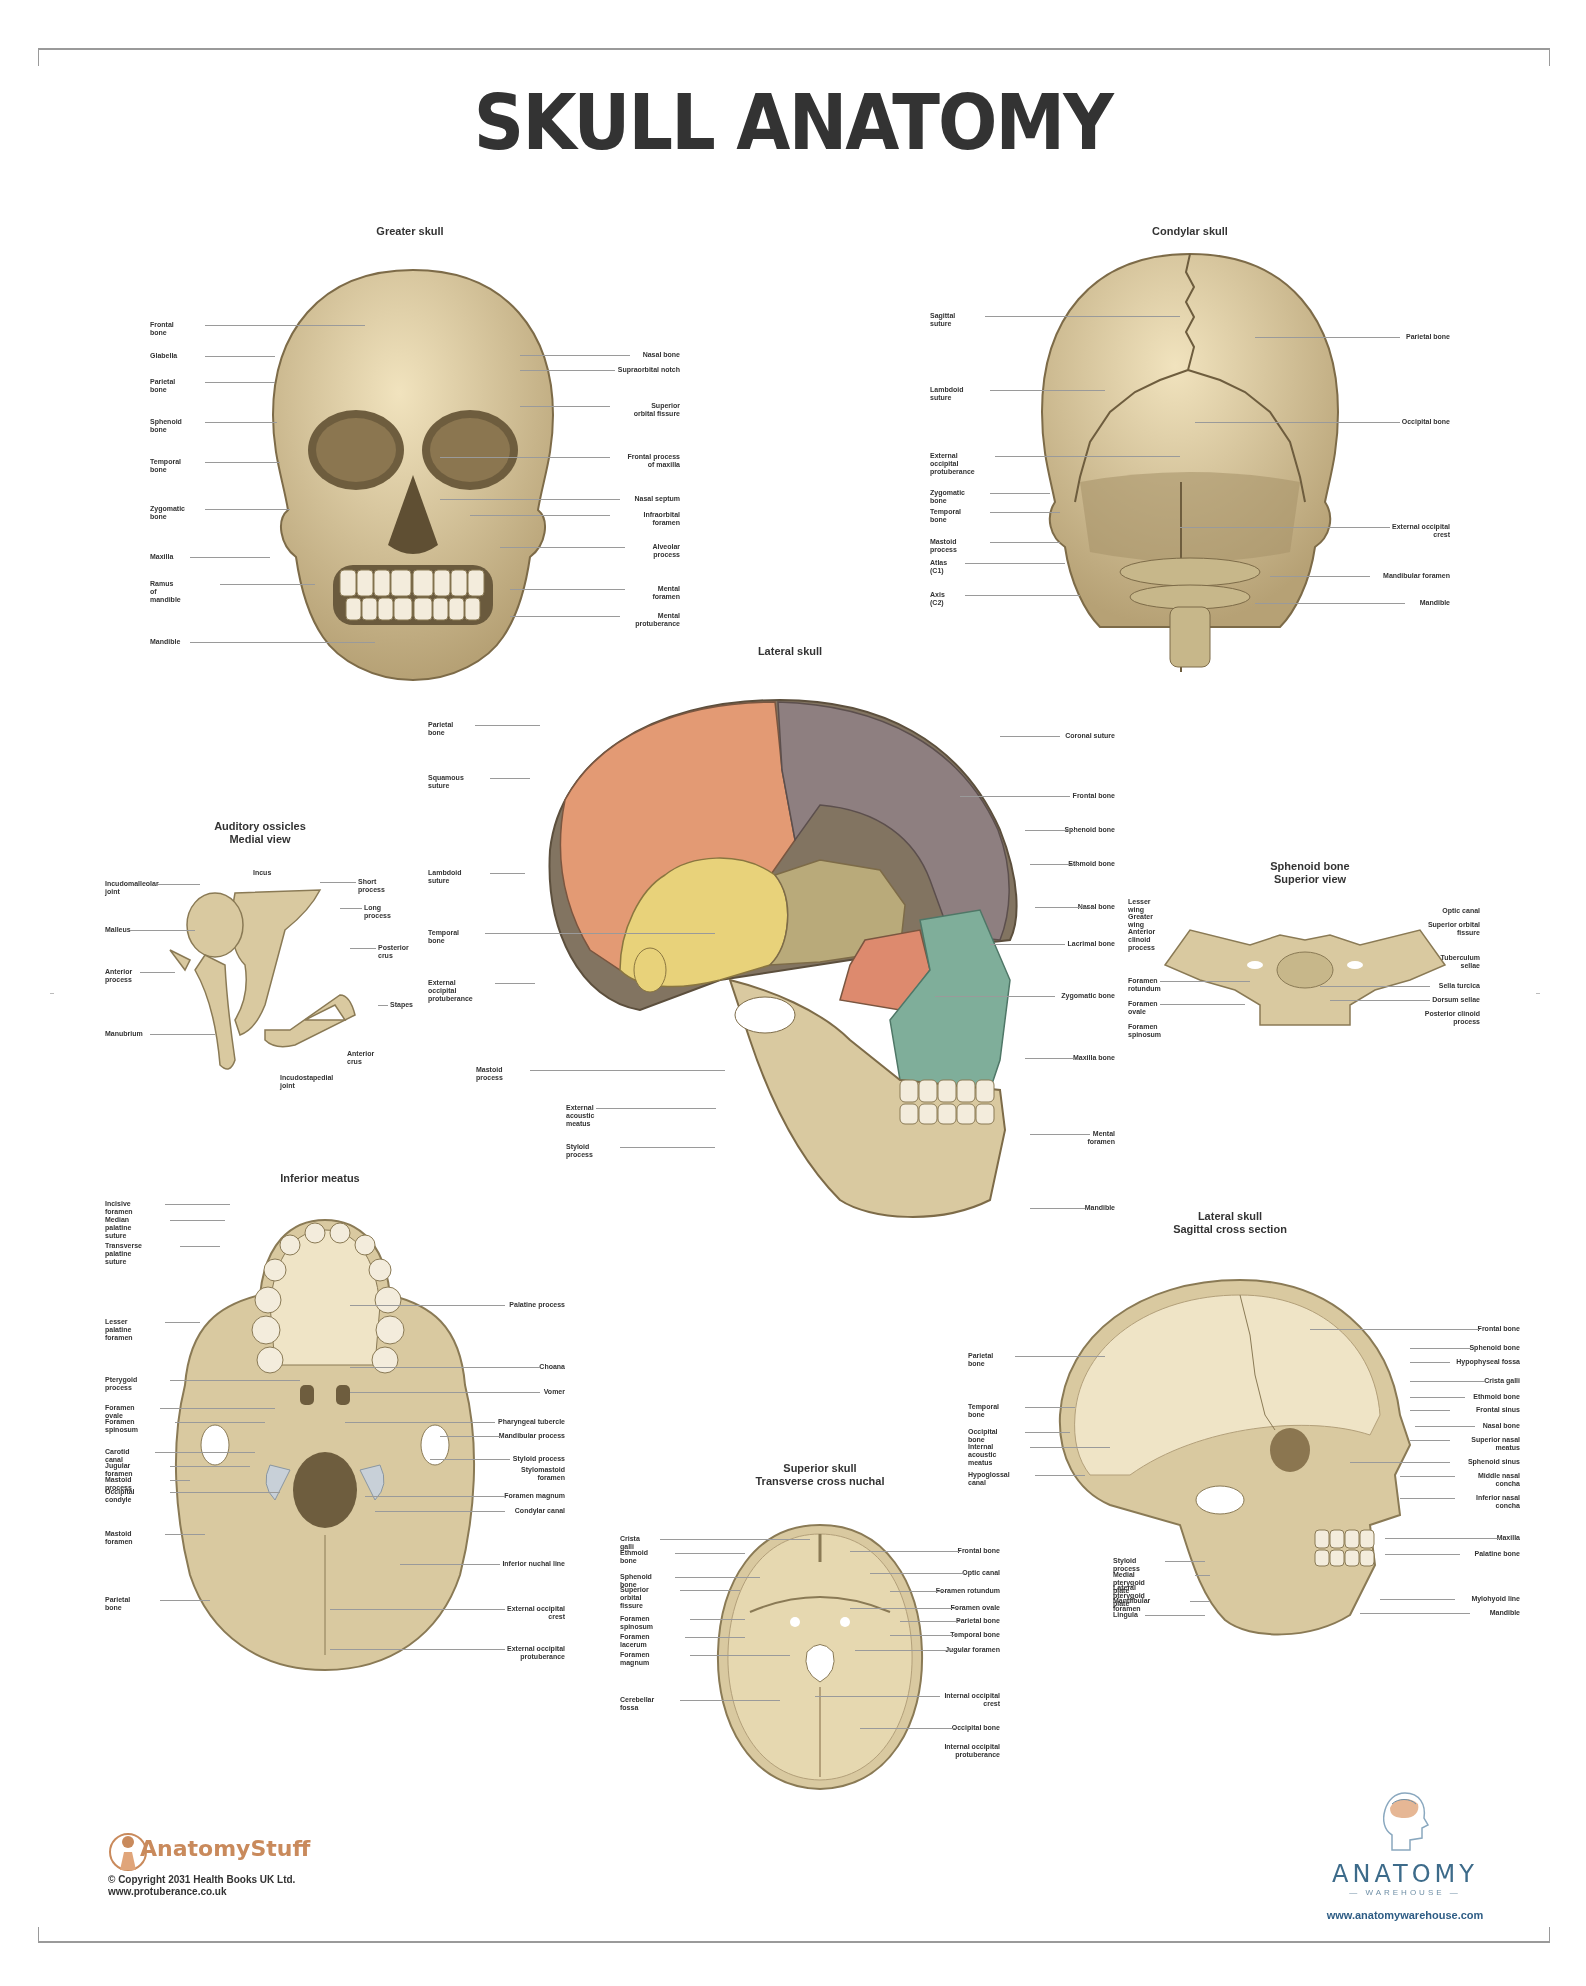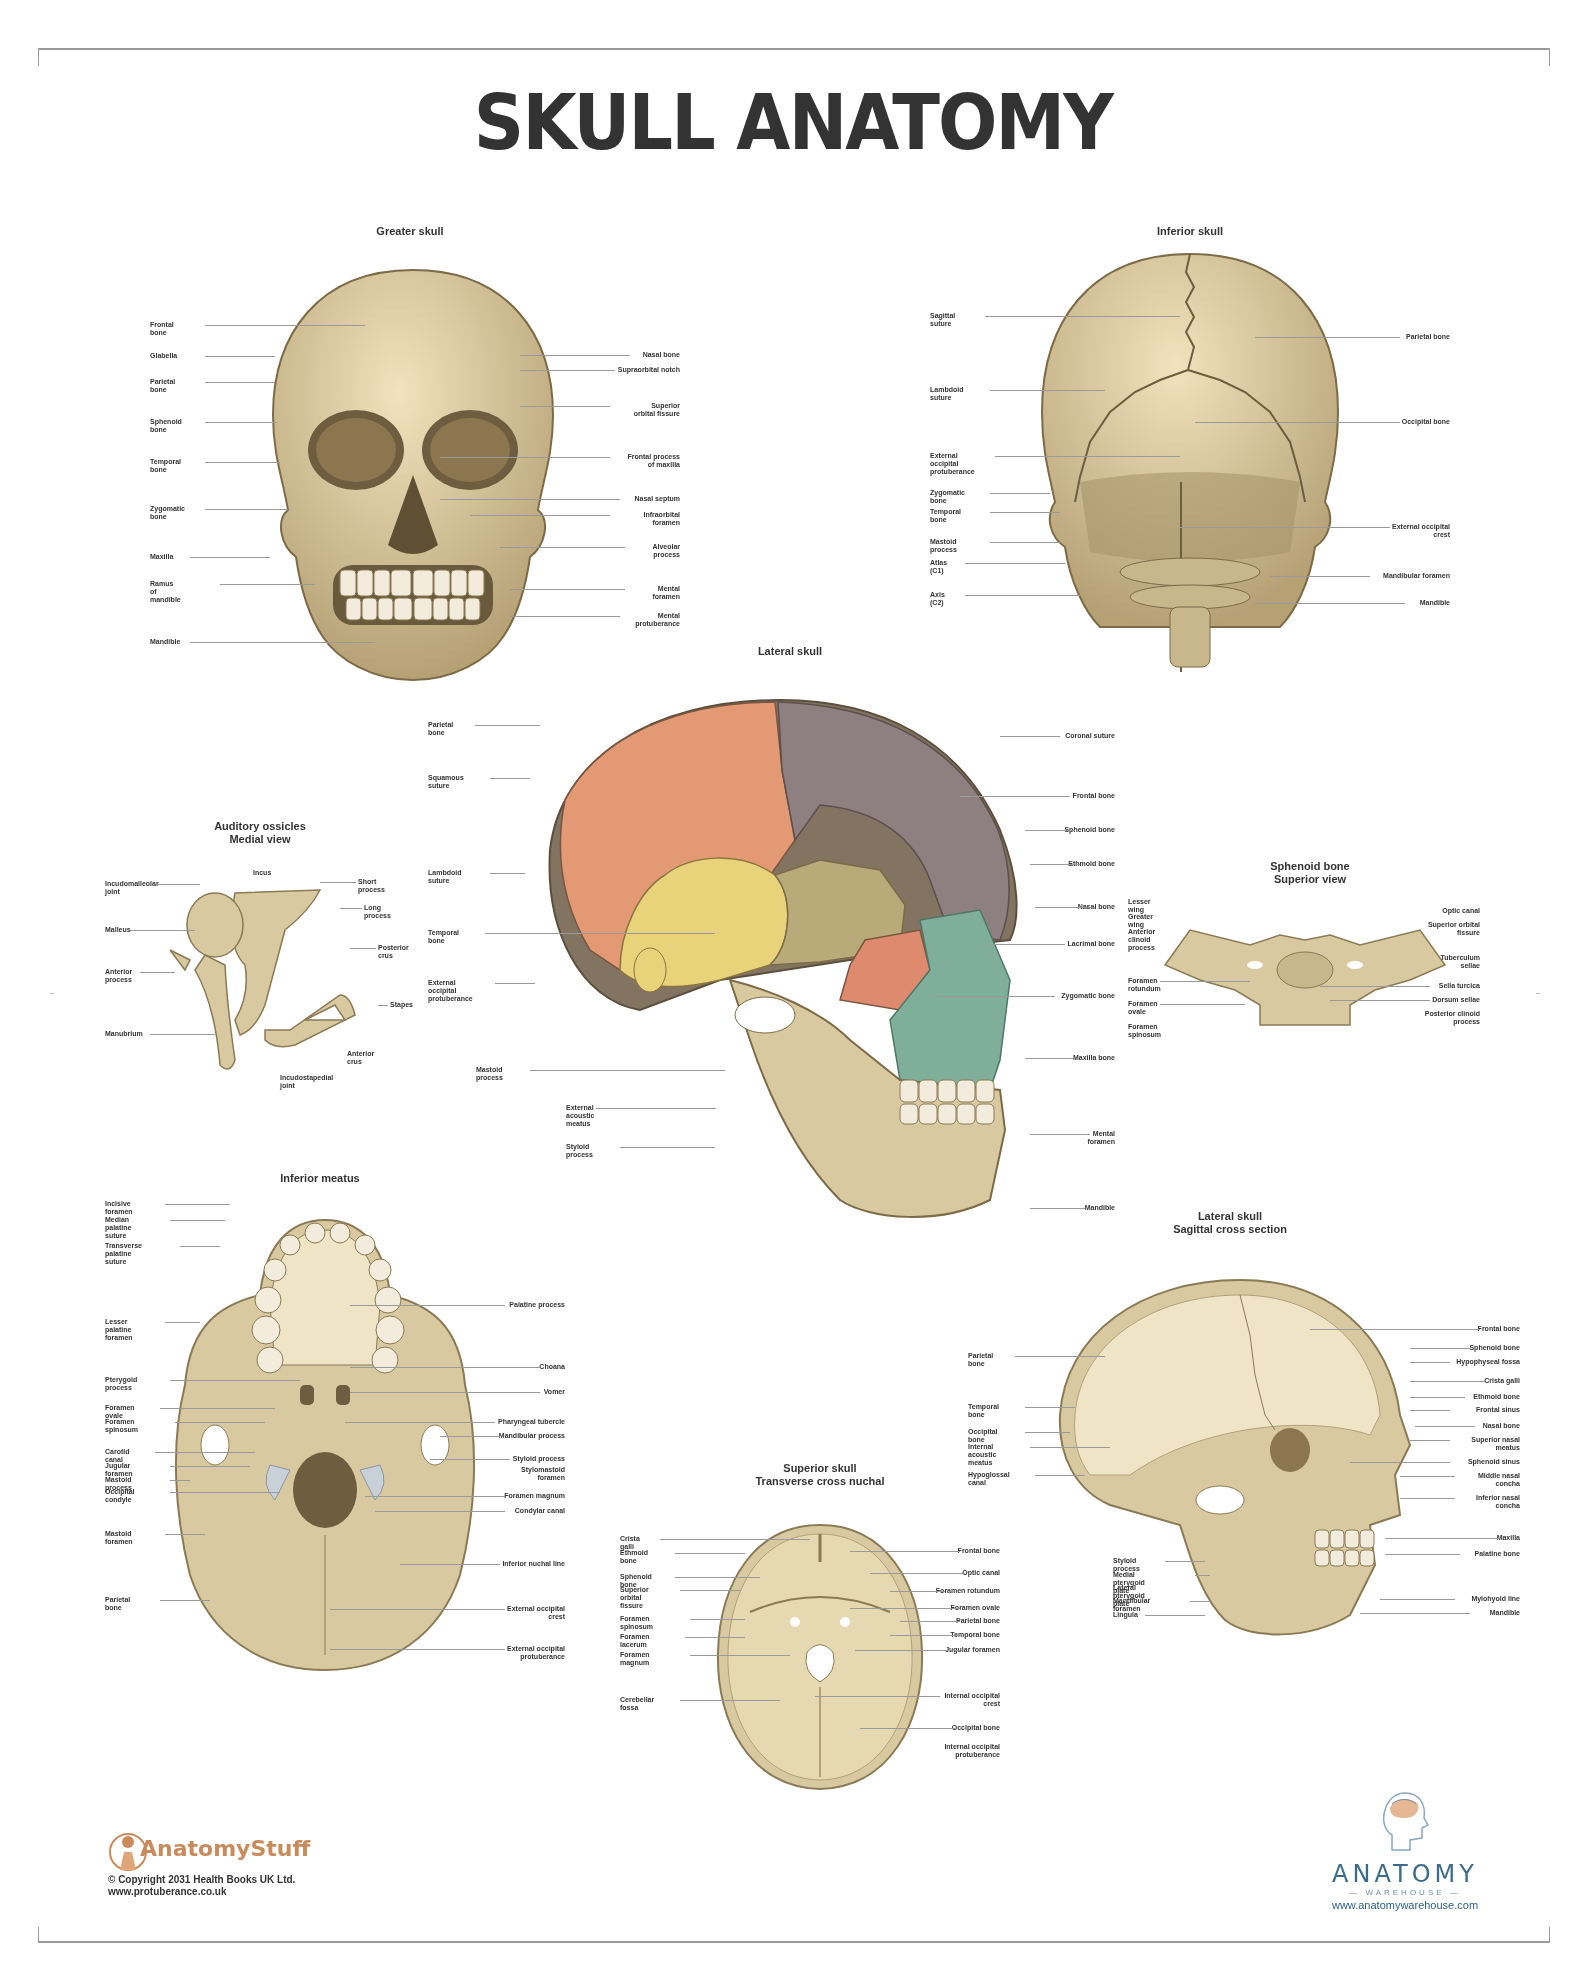--- a/index.html
+++ b/index.html
@@ -19,21 +19,21 @@
   .label { position: absolute; font-size: 7px; line-height: 8px; color: #333; white-space: pre-line; font-weight: bold; }
   .label.r { text-align: right; }
   .leader { position: absolute; height: 1px; background: #9a9a9a; }
   svg { position: absolute; overflow: visible; }
   .logo-left { position: absolute; left: 108px; top: 1830px; }
   .as-brand { position: absolute; left: 32px; top: 6px; font-family: "DejaVu Sans", sans-serif; font-size: 22px; font-weight: bold; color: #c98a5c; white-space: nowrap; }
   .as-copy { position: absolute; left: 0; top: 44px; font-size: 10px; font-weight: bold; color: #333; white-space: nowrap; line-height: 12px; }
   .logo-right { position: absolute; left: 1310px; top: 1790px; width: 190px; text-align: center; }
   .aw-name { font-family: "DejaVu Sans", sans-serif; font-size: 24px; letter-spacing: 4px; color: #3d6b8a; margin-top: 70px; }
   .aw-sub { font-size: 8px; letter-spacing: 3px; color: #6f8fa6; }
-  .aw-url { font-size: 11px; font-weight: normal; color: #2e5d85; margin-top: 2px; }
+  .aw-url { font-size: 11px; font-weight: bold; color: #2e5d85; margin-top: 12px; }
   .edge-mark { position: absolute; width: 4px; height: 1px; background: #bbb; }
 </style>
 </head>
 <body>
 
 <div class="frame">
     <div class="frame-b1"></div>
     <div class="frame-b2"></div>
   </div>
 <div class="edge-mark" style="left:50px;top:993px"></div>
@@ -118,21 +118,21 @@
     <div class="label r" style="left:590px;width:90px;top:585px">Mental
 foramen</div>
     <div class="leader" style="left:510px;top:589px;width:115px"></div>
     <div class="label r" style="left:590px;width:90px;top:612px">Mental
 protuberance</div>
     <div class="leader" style="left:510px;top:616px;width:110px"></div>
   </div>
 </div>
 
 <div class="panel">
-  <div class="panel-title" style="left:1090px;top:225px;width:200px;">Inferior skull</div>
+  <div class="panel-title" style="left:1090px;top:225px;width:200px;">Condylar skull</div>
   <svg style="left:1040px;top:252px" width="300" height="420" viewBox="0 0 300 420">
     <defs>
         <radialGradient id="gp" cx="45%" cy="30%" r="70%">
           <stop offset="0" stop-color="#f1e3be"></stop>
           <stop offset="1" stop-color="#b6a175"></stop>
         </radialGradient>
       </defs>
     <path d="M150 2 C250 2 298 70 298 160 C298 200 290 225 285 250 C295 265 290 285 275 295 C270 330 255 360 240 375 L60 375 C45 360 30 330 25 295 C10 285 5 265 15 250 C10 225 2 200 2 160 C2 70 50 2 150 2 Z" fill="url(#gp)" stroke="#7d6b48" stroke-width="2"></path>
     <path d="M150 2 L146 20 L154 35 L146 50 L154 65 L146 80 L154 95 L148 118" fill="none" stroke="#6e5d3e" stroke-width="2"></path>
     <path d="M148 118 L120 128 L95 140 L70 160 L50 190 L40 225 L35 250 M148 118 L180 128 L205 140 L230 160 L250 190 L260 225 L265 250" fill="none" stroke="#6e5d3e" stroke-width="2"></path>

